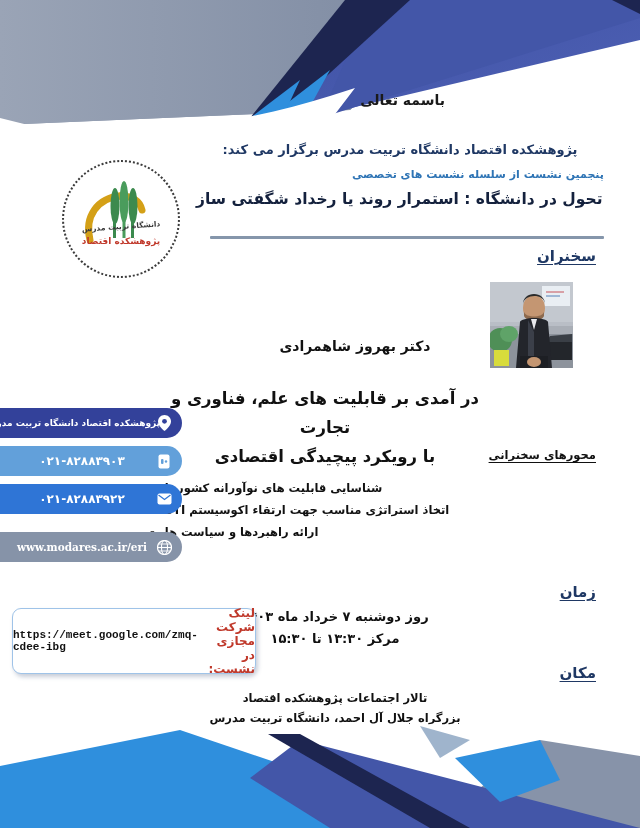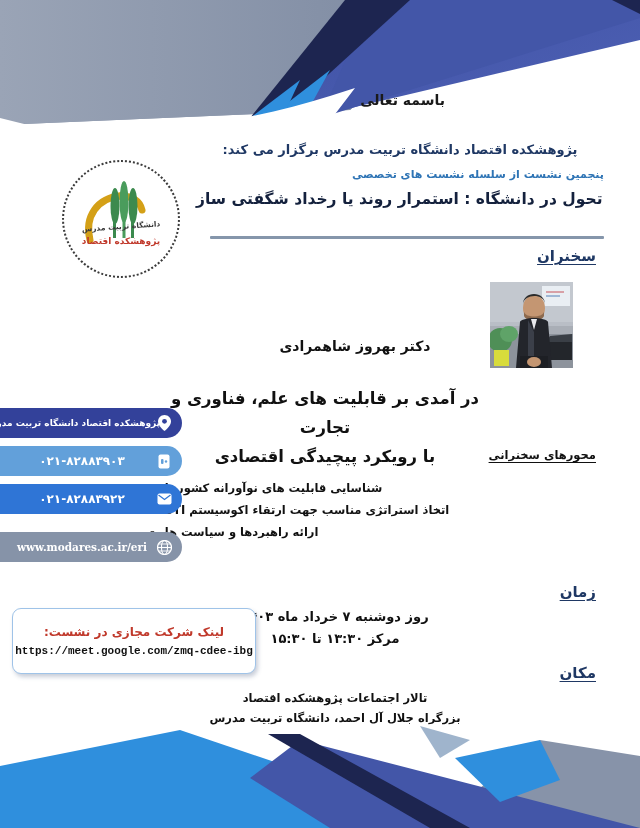--- a/index.html
+++ b/index.html
@@ -130,21 +130,21 @@
   .pill-3{top:484px;background:#2f75d6;}
   .pill-3 .lbl{font-size:12px;letter-spacing:.5px;}
   .pill-4{top:532px;background:#8693a8;}
   .pill-4 .lbl{font-size:10.5px;font-family:"DejaVu Serif","Liberation Serif",serif;letter-spacing:0;}
 
   
   .meet-box{
     position:absolute;left:12px;top:608px;width:244px;height:66px;
     border:1.6px solid #9fc3e8;border-radius:9px;background:#ffffff;
     box-shadow:2px 3px 4px rgba(60,80,120,.28);
-    box-sizing:border-box;display:flex;flex-direction:column;
+    box-sizing:border-box;display:flex;flex-direction:row;
     align-items:center;justify-content:center;gap:6px;
   }
   .meet-title{font-size:12px;font-weight:bold;color:#c0392b;}
   .meet-url{
     font-size:11px;font-weight:bold;color:#111111;direction:ltr;
     font-family:Liberation Mono, monospace;
   }
 </style>
 </head>
 <body>

